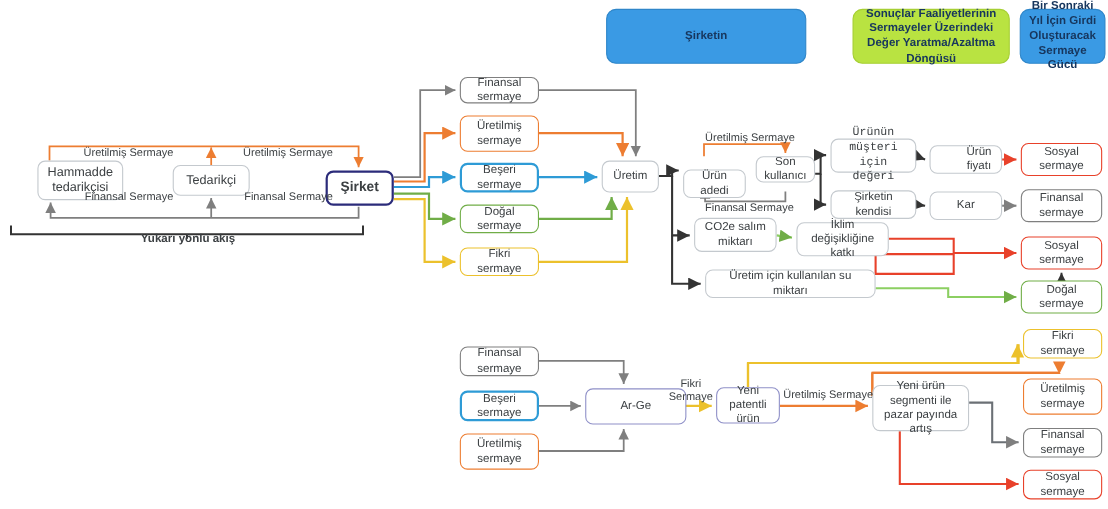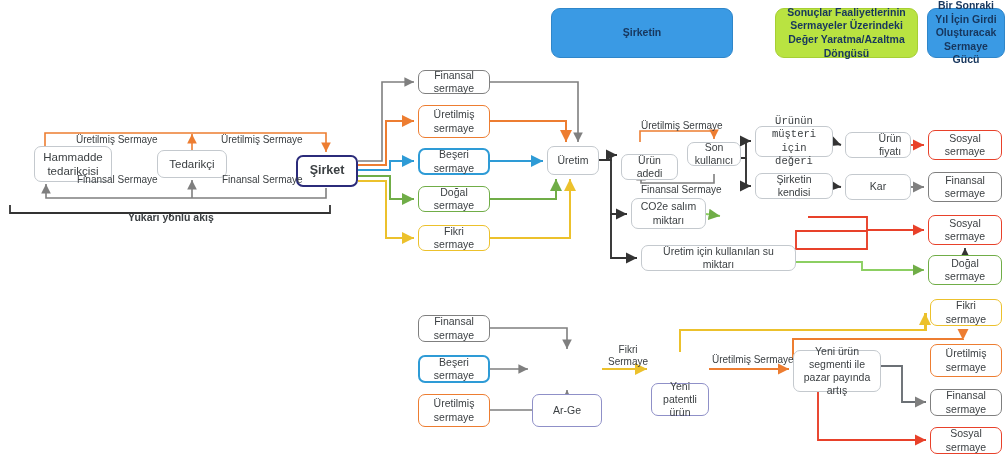--- a/index.html
+++ b/index.html
@@ -36,21 +36,21 @@
     padding: 2px 4px;
     z-index: 3;
   }
   .node.c-gray   { border-color: #7f7f7f; }
   .node.c-orange { border-color: #ed7d31; }
   .node.c-blue   { border-color: #2e9bd6; border-width: 2px; }
   .node.c-green  { border-color: #70ad47; }
   .node.c-yellow { border-color: #ecc12c; }
   .node.c-red    { border-color: #e8412a; }
   .node.c-navy-b { border-color: #2b2b7a; border-width: 2.2px; font-weight: bold; font-size: 12.5px; }
-  .node.c-lav    { border-color: #8f90c8; margin-top: 31px; }
+  .node.c-lav    { border-color: #8f90c8; }
   .node.c-light  { border-color: #c4c9ce; }
 
   .banner {
     position: absolute;
     display: flex;
     align-items: center;
     justify-content: center;
     text-align: center;
     border-radius: 9px;
     font-weight: bold;
@@ -233,20 +233,23 @@
 
   <div class="wlabel" style="left:641px; top:120px;">Üretilmiş Sermaye</div>
   <div class="wlabel" style="left:641px; top:184px;">Finansal Sermaye</div>
 
   <div class="node c-light" style="left:755px; top:126px; width:78px; height:31px;font-family:Liberation Mono, monospace;">
     <span>Ürünün müşteri için değeri</span>
   </div>
   <div class="node c-light" style="left:755px; top:173px; width:78px; height:26px;">
     <span>Şirketin kendisi</span>
   </div>
+  <div class="node c-light" style="left:724px; top:202px; width:84px; height:31px;">
+    <span>İklim değişikliğine katkı</span>
+  </div>
   <div class="node c-light" style="left:845px; top:132px; width:66px; height:26px;padding-left:28px;">
     <span>Ürün fiyatı</span>
   </div>
   <div class="node c-light" style="left:845px; top:174px; width:66px; height:26px;">
     <span>Kar</span>
   </div>
 
   <div class="node c-red" style="left:928px; top:130px; width:74px; height:30px;">
     <span>Sosyal sermaye</span>
   </div>
@@ -262,21 +265,21 @@
 
   <div class="node c-gray" style="left:418px; top:315px; width:72px; height:27px;">
     <span>Finansal sermaye</span>
   </div>
   <div class="node c-blue" style="left:418px; top:355px; width:72px; height:28px;">
     <span>Beşeri sermaye</span>
   </div>
   <div class="node c-orange" style="left:418px; top:394px; width:72px; height:33px;">
     <span>Üretilmiş sermaye</span>
   </div>
-  <div class="node c-lav" style="left:532px; top:363px; width:70px; height:33px;">
+  <div class="node c-lav" style="left:532px; top:353px; width:92px; height:33px;">
     <span>Ar-Ge</span>
   </div>
   <div class="node c-lav" style="left:651px; top:352px; width:58px; height:33px;">
     <span>Yeni patentli ürün</span>
   </div>
   <div class="node c-light" style="left:793px; top:350px; width:88px; height:42px;">
     <span>Yeni ürün segmenti ile pazar payında artış</span>
   </div>
 
   <div class="wlabel wrap" style="left:605px; top:344px; width:46px;">Fikri Sermaye</div>

